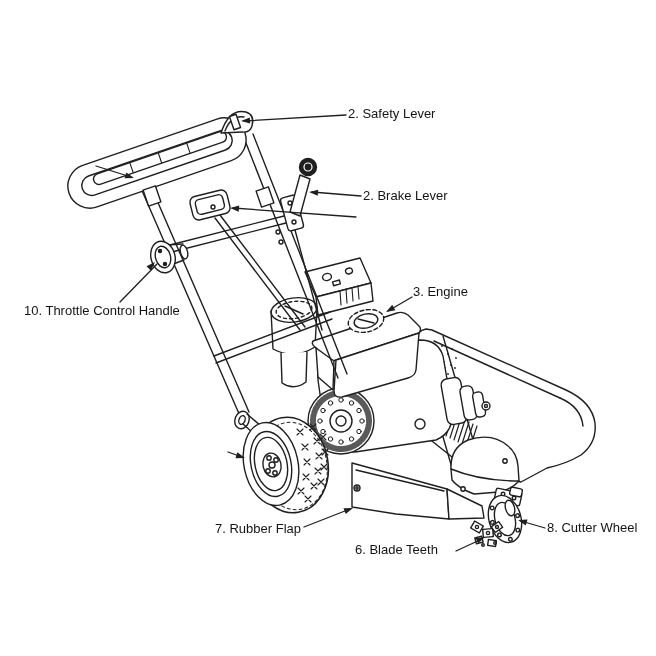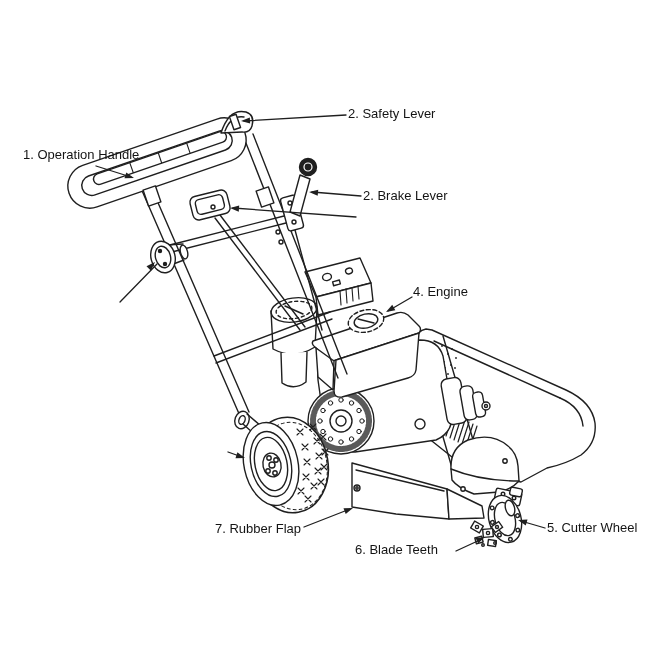--- a/index.html
+++ b/index.html
@@ -299,21 +299,21 @@
             <path d="M0,0L-9,3.1L-9,-3.1Z" fill="#1f1f1f" stroke="none" transform="translate(485,537) rotate(-25)"></path>
           </g>
         <g>
             <line x1="545" y1="528" x2="521" y2="521"></line>
             <path d="M0,0L-9,3.1L-9,-3.1Z" fill="#1f1f1f" stroke="none" transform="translate(518,520) rotate(196)"></path>
           </g>
       </g>
     </g>
   </svg>
 
-  <div class="part-label" style="left:23px;top:148px">1. Operation Handle</div>
   <div class="part-label" style="left:348px;top:107px">2. Safety Lever</div>
   <div class="part-label" style="left:363px;top:189px">2. Brake Lever</div>
   <div class="part-label" style="left:215px;top:522px">7. Rubber Flap</div>
   <div class="part-label" style="left:355px;top:543px">6. Blade Teeth</div>
-  <div class="part-label" style="left:547px;top:521px">5. Cutter Wheel</div>
-  <div class="part-label" style="left:413px;top:285px">4. Engine</div>
+  <div class="part-label" style="left:547px;top:521px">8. Cutter Wheel</div>
+  <div class="part-label" style="left:413px;top:285px">3. Engine</div>
+  <div class="part-label" style="left:24px;top:304px">10. Throttle Control Handle</div>
 
 </div>
 
 </body></html>

